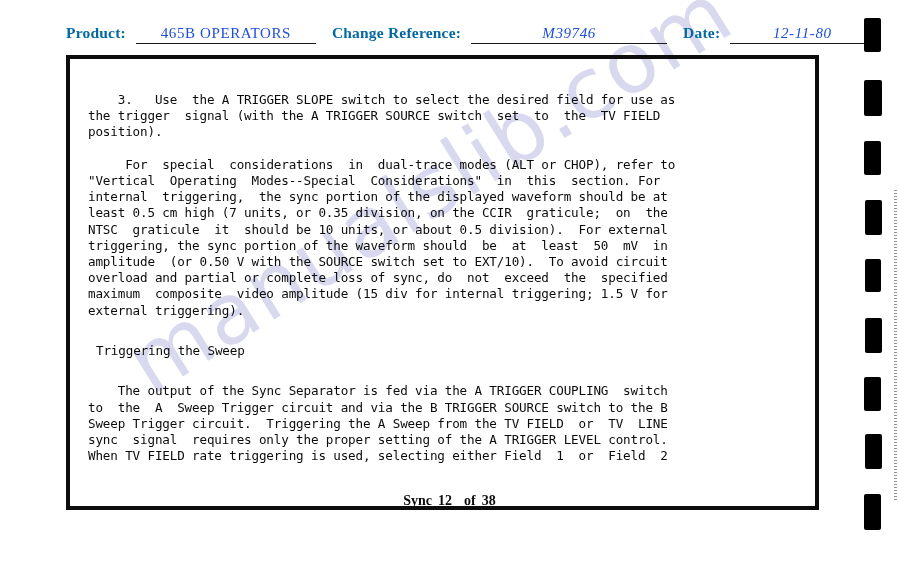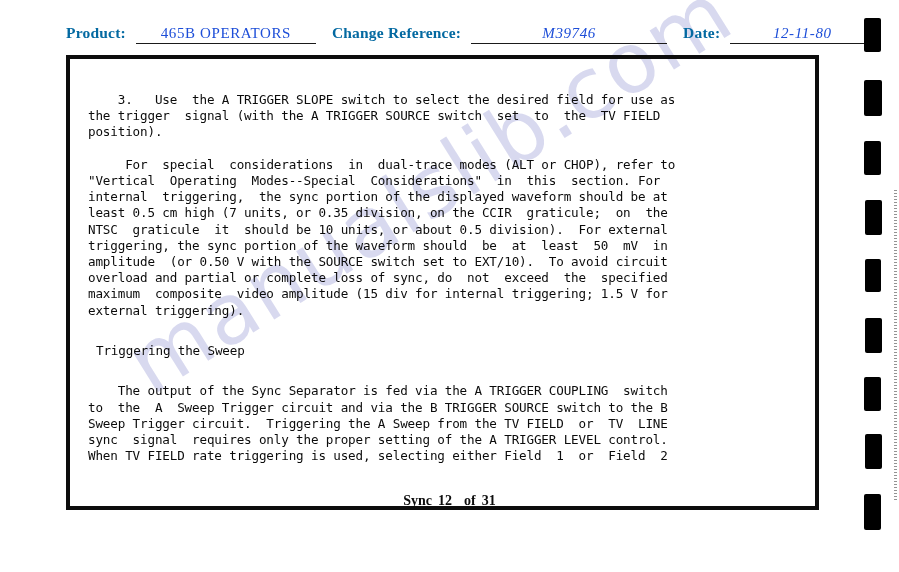--- a/index.html
+++ b/index.html
@@ -204,21 +204,21 @@
     <p class="section-heading">Triggering the Sweep</p>
     <div class="spacer-line"></div>
     <p class="para">    The output of the Sync Separator is fed via the A TRIGGER COUPLING  switch
 to  the  A  Sweep Trigger circuit and via the B TRIGGER SOURCE switch to the B
 Sweep Trigger circuit.  Triggering the A Sweep from the TV FIELD  or  TV  LINE
 sync  signal  requires only the proper setting of the A TRIGGER LEVEL control.
 When TV FIELD rate triggering is used, selecting either Field  1  or  Field  2</p>
   </div>
 
   <div class="page-footer">
-    <span class="pf-bold">Sync</span><span class="pf-sp"></span><span class="pf-num">12</span><span class="pf-sp"></span><span class="pf-sp"></span><span class="pf-bold">of</span><span class="pf-sp"></span><span class="pf-num">31</span>
+    <span class="pf-bold">Sync</span><span class="pf-sp"></span><span class="pf-num">12</span><span class="pf-sp"></span><span class="pf-sp"></span><span class="pf-bold">of</span><span class="pf-sp"></span><span class="pf-num">38</span>
   </div>
 
   <div class="edge-strip"></div>
   <div class="edge-marks">
       <div class="edge-mark" style="top: 18px; height: 34px; width: 17px; right: 18px;"></div>
       <div class="edge-mark" style="top: 80px; height: 36px; width: 18px; right: 17px;"></div>
       <div class="edge-mark" style="top: 141px; height: 34px; width: 17px; right: 18px;"></div>
       <div class="edge-mark" style="top: 200px; height: 35px; width: 17px; right: 17px;"></div>
       <div class="edge-mark" style="top: 259px; height: 33px; width: 16px; right: 18px;"></div>
       <div class="edge-mark" style="top: 318px; height: 35px; width: 17px; right: 17px;"></div>

